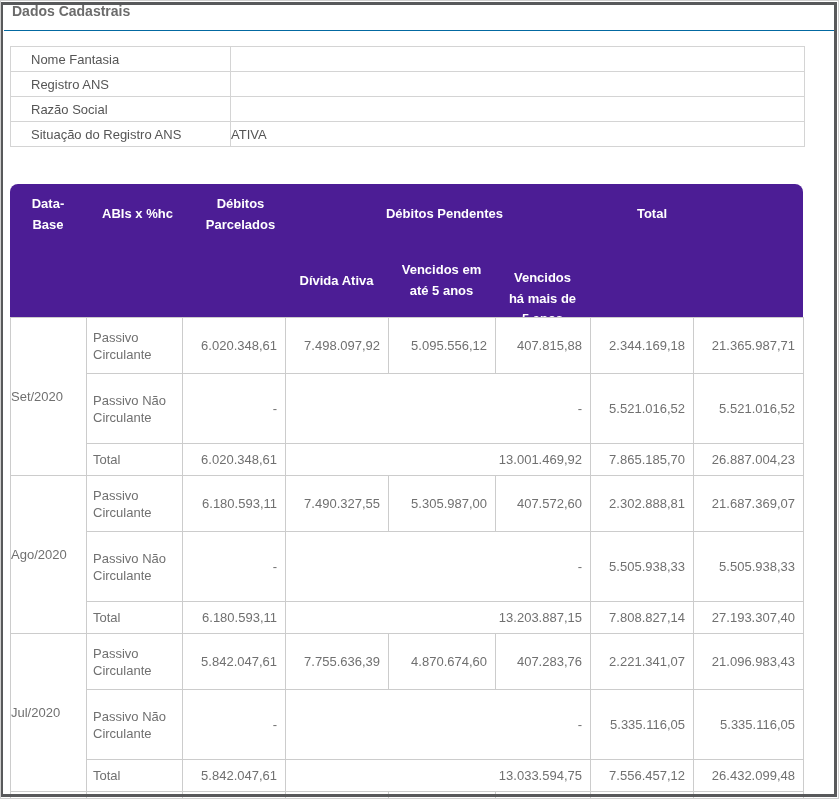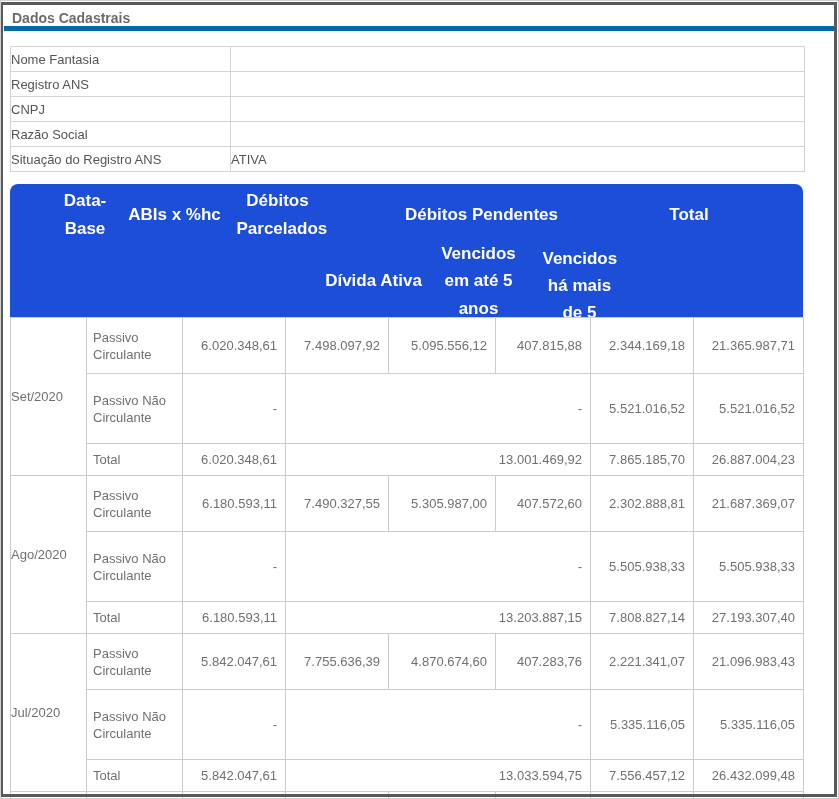--- a/index.html
+++ b/index.html
@@ -10,43 +10,43 @@
     position:relative; width:839px; height:799px;
     background:#ffffff; overflow:hidden;
   }
   .page-outline { position:absolute; inset:0; border:1px solid #cfcfcf; pointer-events:none; z-index:50; }
   .page-frame  { position:absolute; left:1px; top:2px; right:2px; bottom:2px;
                  border:3px solid #58595b; border-left-width:2px; pointer-events:none; z-index:51; }
 
   
   .title-bar {
     position:absolute; left:4px; top:3px; right:5px; height:28px;
-    border-bottom:5px solid #0369a1;
-    display:flex; align-items:flex-end; padding-left:8px;
+    border-bottom:1px solid #0369a1;
+    display:flex; align-items:flex-start; padding-left:8px;
   }
   .title-bar .title { font-size:14px; font-weight:bold; color:#6b6b6b; }
 
   
   table.cadastral {
     position:absolute; left:10px; top:46px; width:795px;
     border-collapse:collapse; table-layout:fixed;
   }
   table.cadastral td {
     border:1px solid #d4d4d4; height:25px;
     font-size:13px; color:#555555; background:#ffffff;
     vertical-align:middle; overflow:hidden; white-space:nowrap;
   }
-  table.cadastral td.c-label { width:220px; padding-left:0; }
+  table.cadastral td.c-label { width:220px; padding-left:20px; }
   table.cadastral td.c-value { }
 
   
   .grid-header {
     position:absolute; left:10px; top:184px; width:793px; height:133px;
-    background:#1d4ed8; border-radius:8px 8px 0 0;
-    color:#ffffff; font-weight:bold; font-size:17px;padding-left:37px;
+    background:#4c1d95; border-radius:8px 8px 0 0;
+    color:#ffffff; font-weight:bold; font-size:13px;
   }
   .gh-row { display:flex; }
   .gh-row1 { height:61px; }
   .gh-row2 { height:72px; }
   .gh-cell {
     display:flex; align-items:center; justify-content:center;
     text-align:center; line-height:1.6;
   }
   .w-db { width:76px; } .w-tipo { width:96px; } .w-abis { width:103px; }
   .w-dp { width:305px; } .w-parc { width:103px; } .w-tot { width:110px; }
@@ -87,24 +87,20 @@
   </div>
 
   <table class="cadastral">
     <tbody>
         <tr>
       <td class="c-label">Nome Fantasia</td>
       <td class="c-value"></td>
     </tr>
     <tr>
       <td class="c-label">Registro ANS</td>
-      <td class="c-value"></td>
-    </tr>
-    <tr>
-      <td class="c-label">CNPJ</td>
       <td class="c-value"></td>
     </tr>
     <tr>
       <td class="c-label">Razão Social</td>
       <td class="c-value"></td>
     </tr>
     <tr>
       <td class="c-label">Situação do Registro ANS</td>
       <td class="c-value">ATIVA</td>
     </tr>

